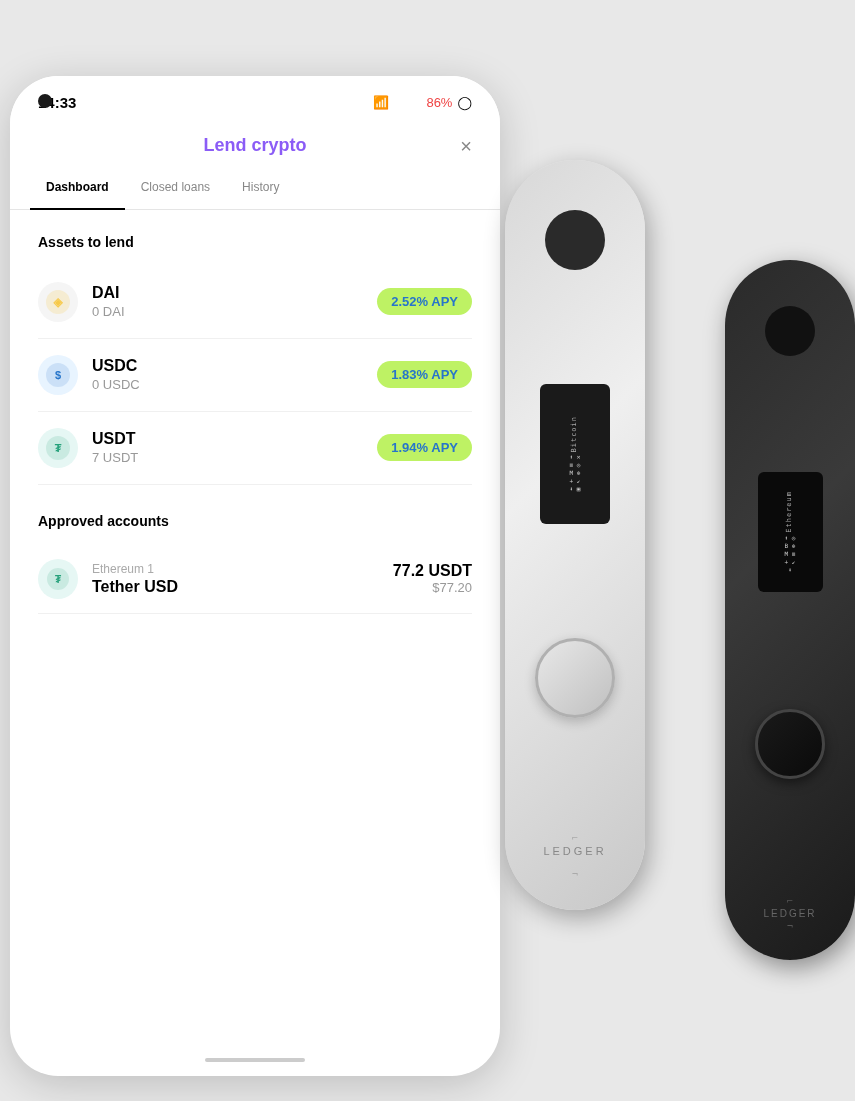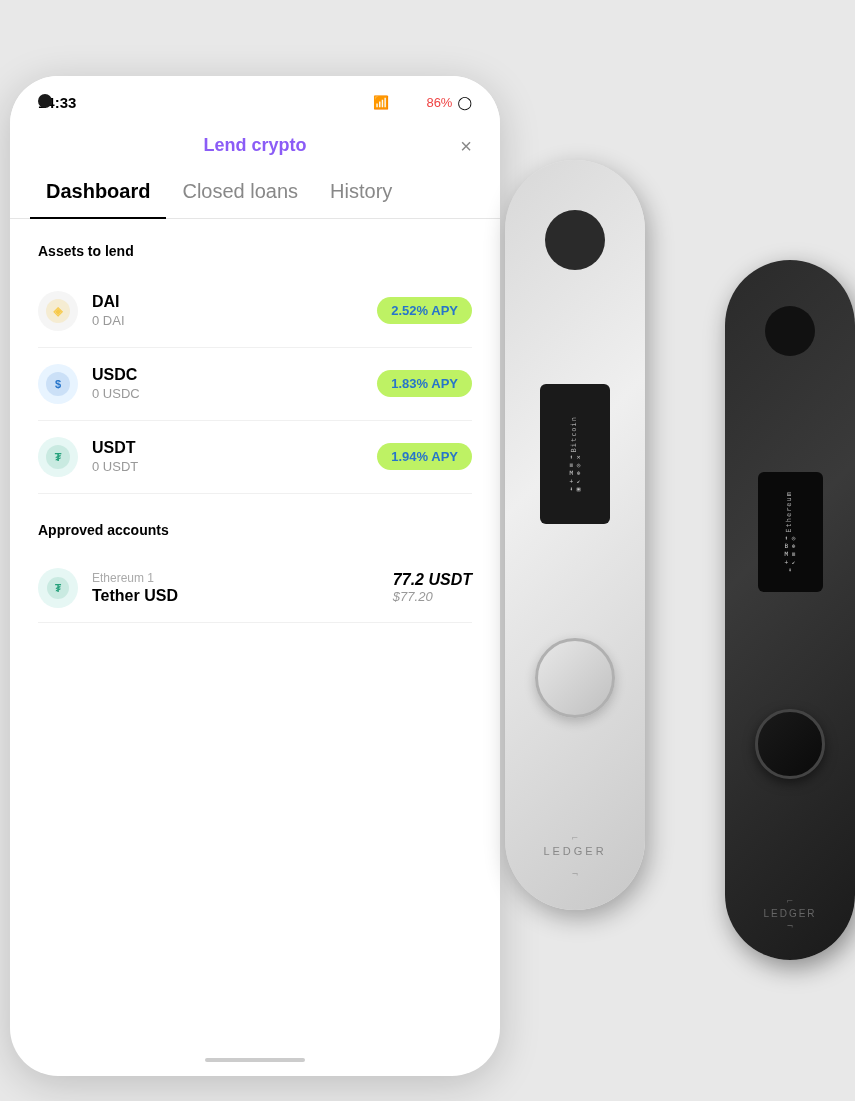--- a/index.html
+++ b/index.html
@@ -82,21 +82,21 @@
 
     
     .tabs {
       display: flex;
       border-bottom: 1px solid #e5e5e5;
       background: #fff;
       padding: 0 20px;
     }
     .tab {
       padding: 14px 16px;
-      font-size: 20px;
+      font-size: 12px;
       color: #888;
       cursor: pointer;
       border-bottom: 2px solid transparent;
       margin-bottom: -1px;
       white-space: nowrap;
     }
     .tab.active {
       color: #000;
       font-weight: 600;
       border-bottom: 2px solid #000;
@@ -208,21 +208,21 @@
       font-size: 12px;
       color: #aaa;
       margin-bottom: 2px;
     }
     .account-name {
       font-size: 16px;
       font-weight: 600;
       color: #000;
     }
     .account-right {
-      font-style: italic;
+      text-align: right;
     }
     .account-amount {
       font-size: 16px;
       font-weight: 600;
       color: #000;
     }
     .account-usd {
       font-size: 13px;
       color: #999;
     }
@@ -446,21 +446,21 @@
       <div class="asset-item">
         <div class="asset-left">
           <div class="asset-icon usdt">
             <svg class="usdt-svg" viewBox="0 0 24 24" fill="none">
               <circle cx="12" cy="12" r="12" fill="#26a17b" opacity="0.15"></circle>
               <text x="12" y="16" text-anchor="middle" font-size="11" font-weight="bold" fill="#26a17b" font-family="sans-serif">₮</text>
             </svg>
           </div>
           <div>
             <div class="asset-name">USDT</div>
-            <div class="asset-balance">0 USDT</div>
+            <div class="asset-balance">7 USDT</div>
           </div>
         </div>
         <div class="apy-badge">1.94% APY</div>
       </div>
 
     </div>
 
     <div class="approved-section">
       <div class="section-title">Approved accounts</div>
 

